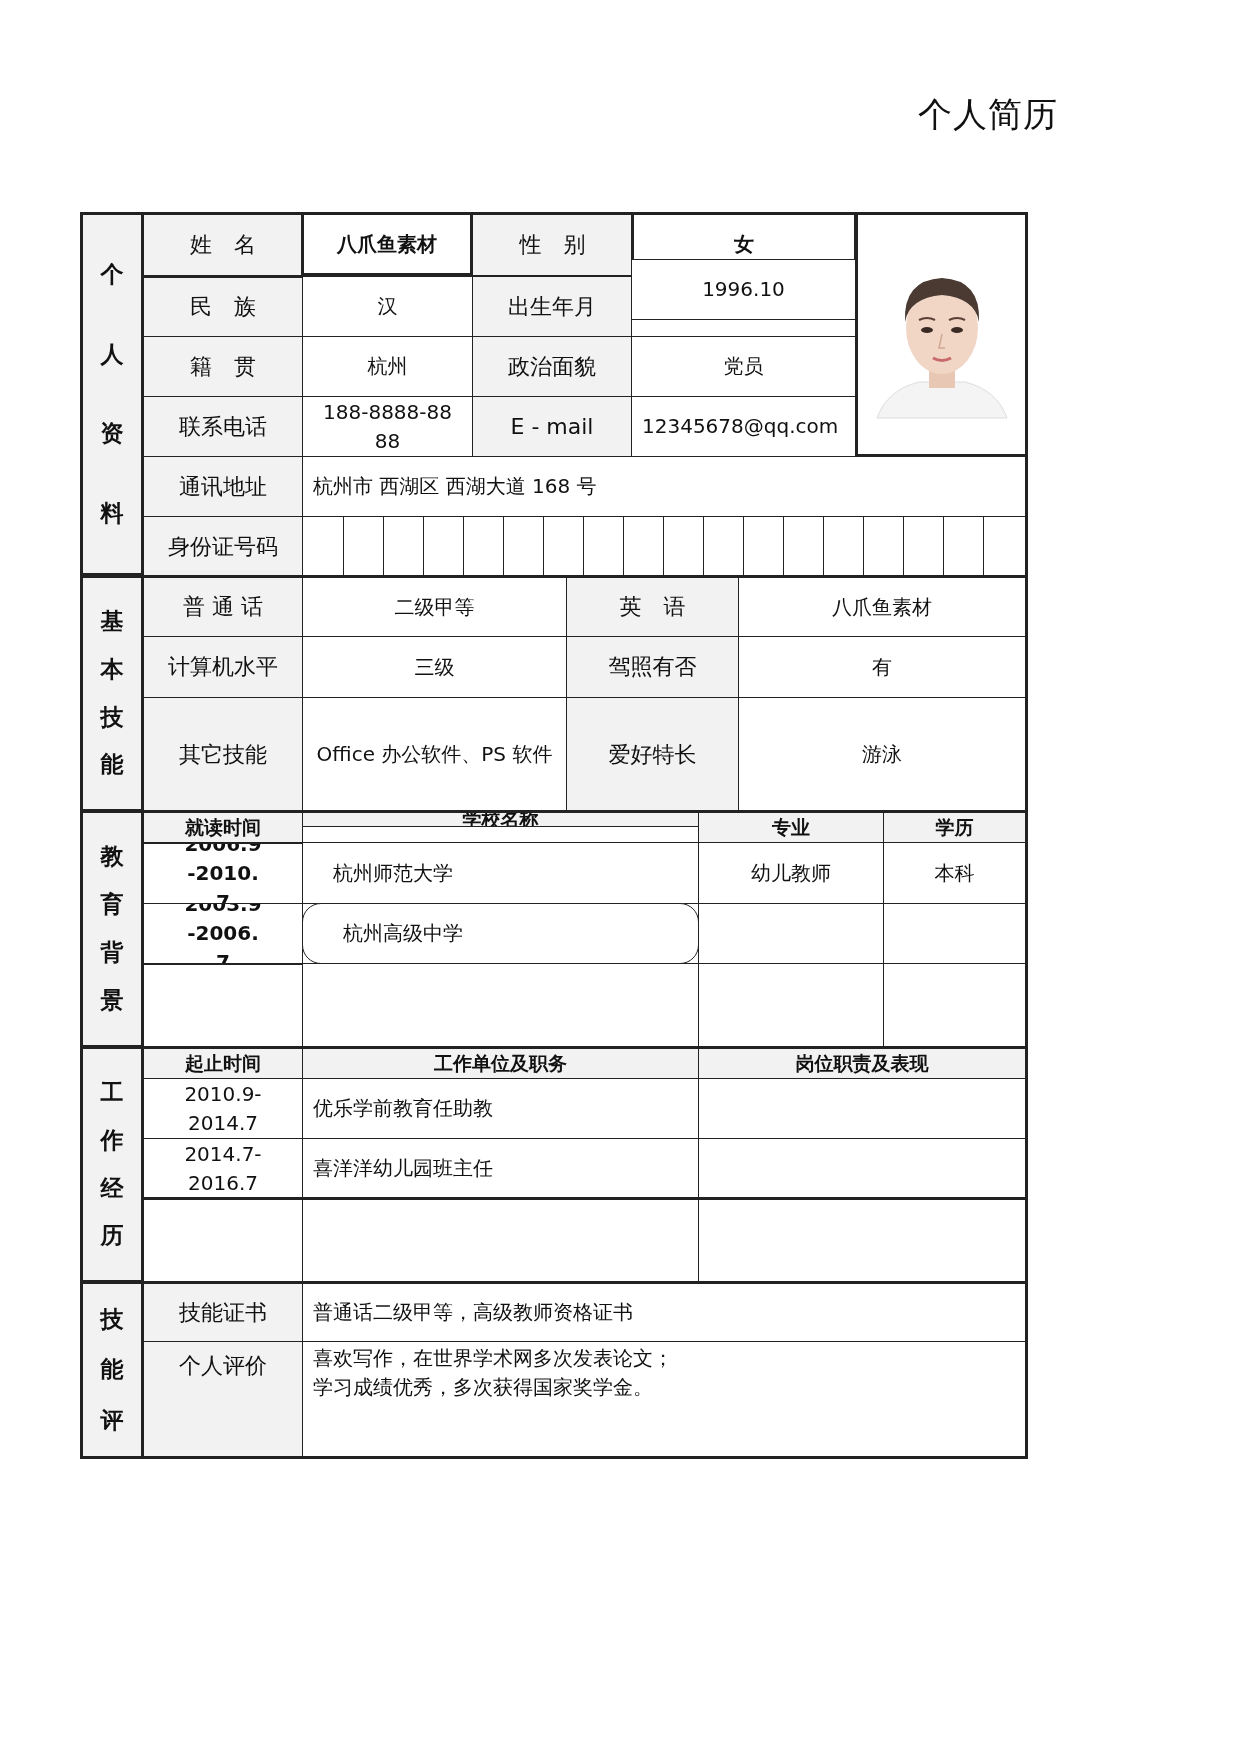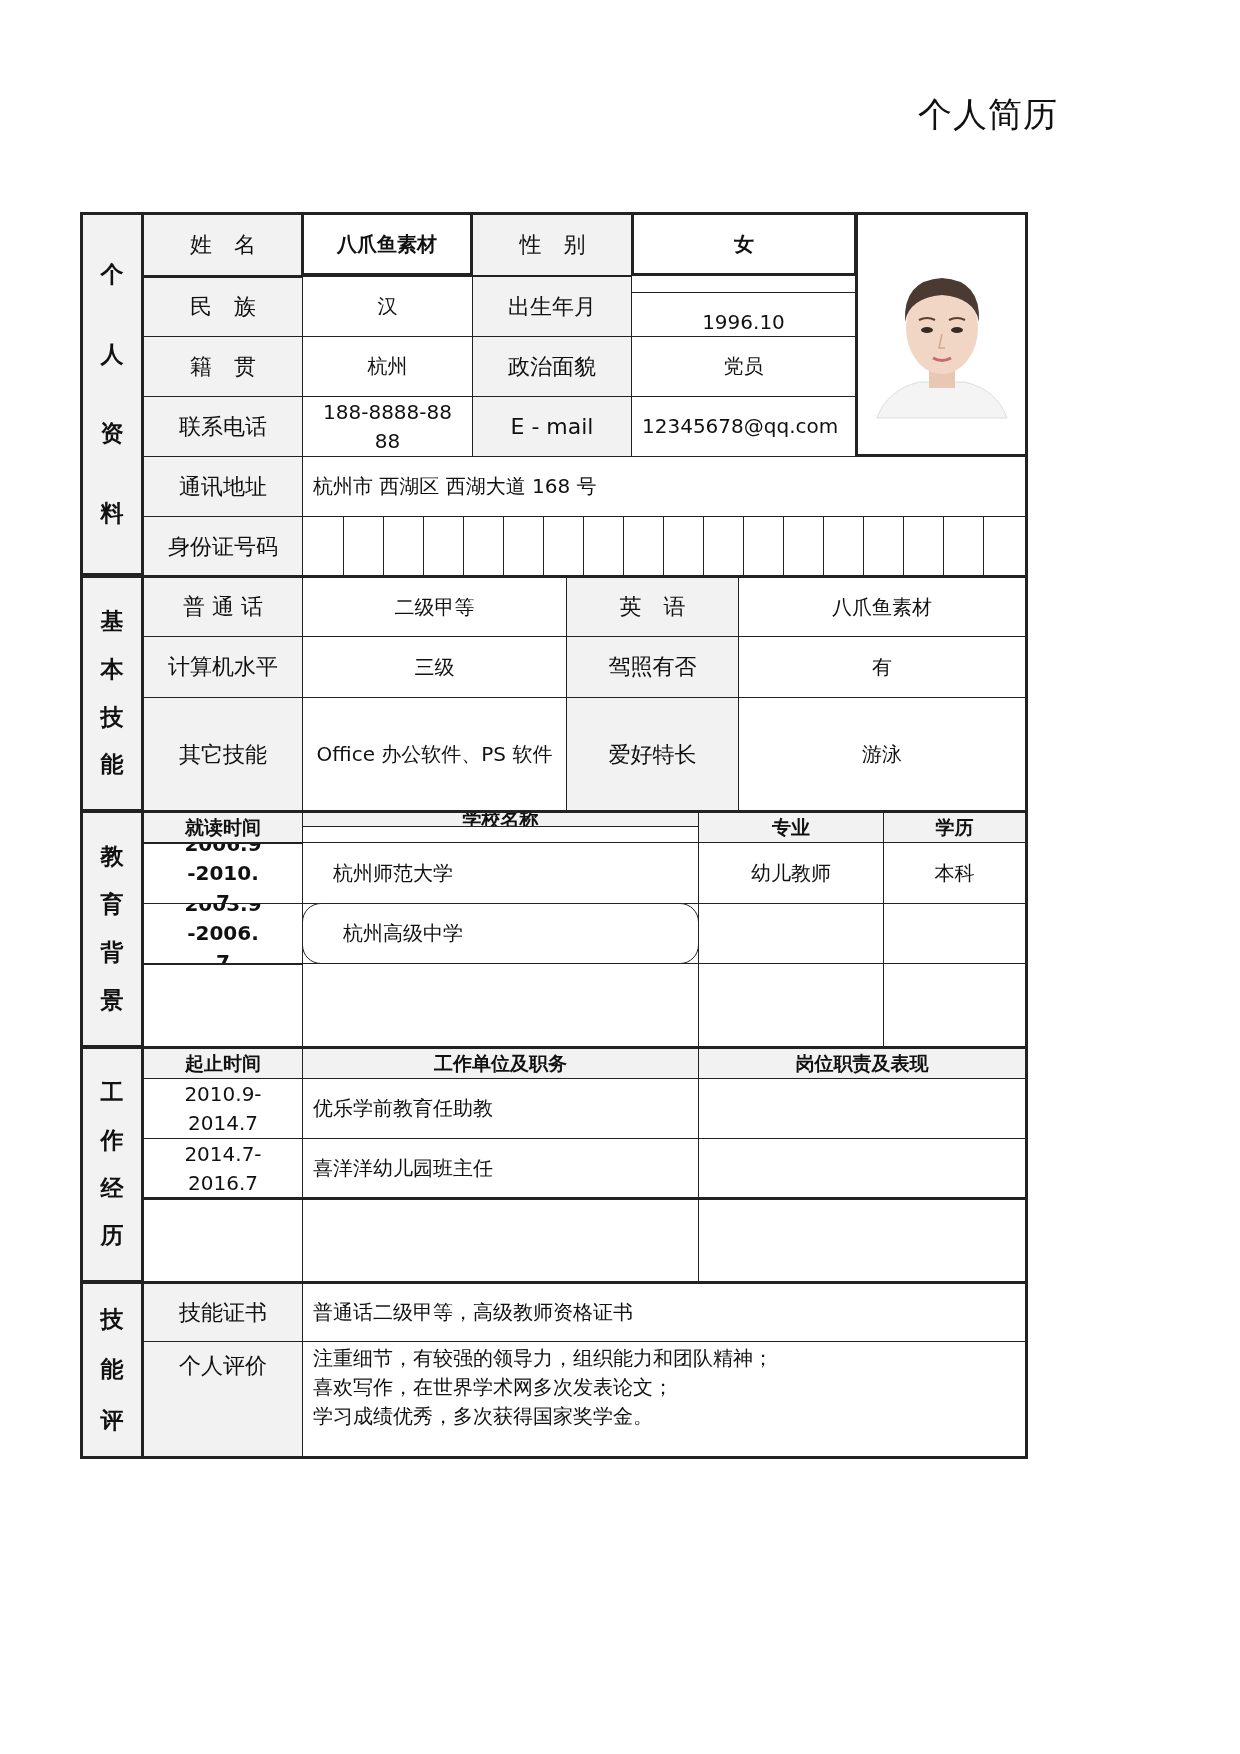--- a/index.html
+++ b/index.html
@@ -50,21 +50,21 @@
     <path d="M52 70 Q60 66 68 70" stroke="#5a4034" stroke-width="2" fill="none"></path>
     <path d="M82 70 Q90 66 98 70" stroke="#5a4034" stroke-width="2" fill="none"></path>
     <path d="M75 84 L72 98 L78 98" stroke="#d0a894" stroke-width="1.5" fill="none"></path>
     <path d="M66 108 Q75 113 84 108" stroke="#c86a6a" stroke-width="3" fill="none"></path>
   </svg>
 </div>
 
 <div class="c lab" style="left:143px;top:275px;width:160px;height:62px;border-top-width:3px;">民　族</div>
 <div class="c val" style="left:302px;top:276px;width:171px;height:61px;">汉</div>
 <div class="c lab" style="left:472px;top:276px;width:160px;height:61px;">出生年月</div>
-<div class="c val" style="left:631px;top:292px;width:225px;height:61px;">1996.10</div>
+<div class="c val" style="left:631px;top:259px;width:225px;height:61px;">1996.10</div>
 
 <div class="c lab" style="left:143px;top:336px;width:160px;height:61px;">籍　贯</div>
 <div class="c val" style="left:302px;top:336px;width:171px;height:61px;">杭州</div>
 <div class="c lab" style="left:472px;top:336px;width:160px;height:61px;">政治面貌</div>
 <div class="c val" style="left:631px;top:336px;width:225px;height:61px;">党员</div>
 
 <div class="c lab" style="left:143px;top:396px;width:160px;height:61px;">联系电话</div>
 <div class="c val" style="left:302px;top:396px;width:171px;height:61px;padding:0 20px;">
       <span style="word-break:break-all;">188-8888-8888</span>
     </div>
@@ -178,18 +178,17 @@
   <span>能</span>
   <span>评</span>
 </div>
 <div class="c lab" style="left:143px;top:1281px;width:160px;height:61px;border-top-width:3px;">技能证书</div>
 <div class="c val left" style="left:302px;top:1281px;width:726px;height:61px;border-top-width:3px;border-right-width:3px;">普通话二级甲等，高级教师资格证书</div>
 
 <div class="c lab" style="left:143px;top:1341px;width:160px;height:118px;align-items:flex-start;padding-top:8px;border-bottom-width:3px;">
       <span>个人评价</span>
     </div>
 <div class="c val" style="left:302px;top:1341px;width:726px;height:118px;border-right-width:3px;border-bottom-width:3px;flex-direction:column;align-items:flex-start;justify-content:flex-start;padding:2px 10px;text-align:left;">
-  <div>注重细节，有较强的领导力，组织能力和团队精神；</div>
   <div>喜欢写作，在世界学术网多次发表论文；</div>
   <div>学习成绩优秀，多次获得国家奖学金。</div>
 </div>
 
 </div>
 
 </body></html>

